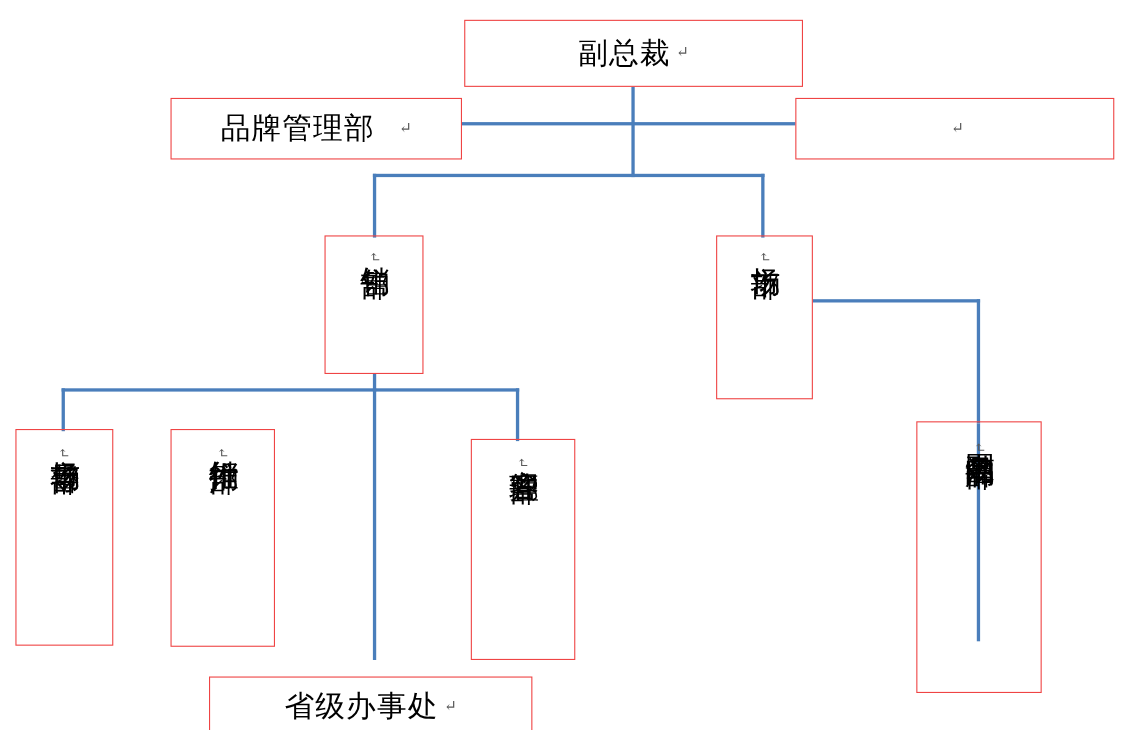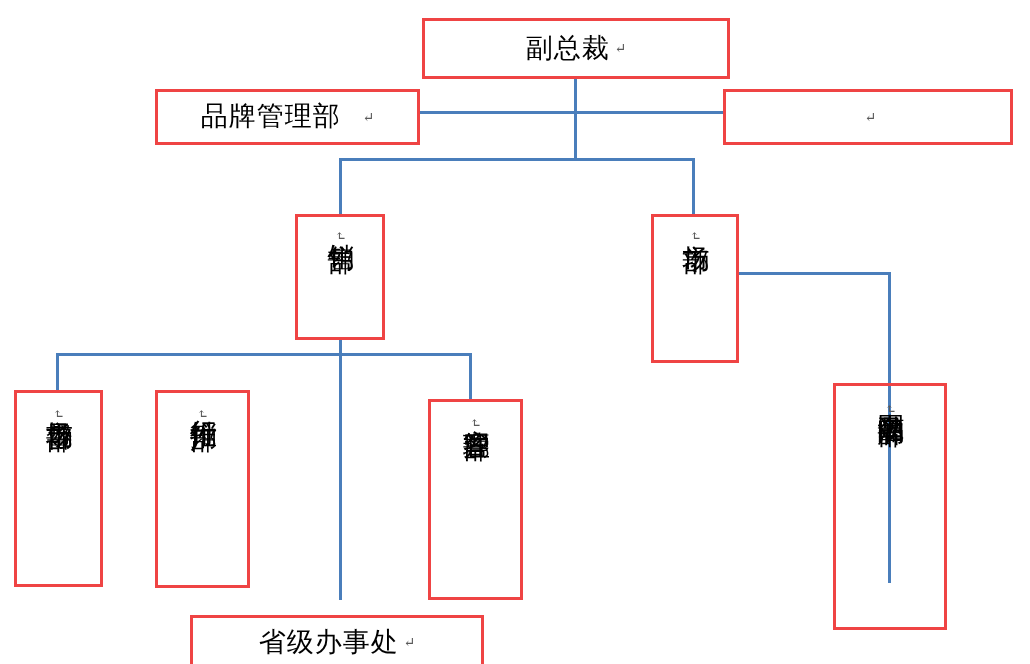--- a/index.html
+++ b/index.html
@@ -21,21 +21,21 @@
   .conn {
     position: absolute;
     background: #4A7EBB;
   }
   .conn-h { height: 3px; }
   .conn-v { width: 3px; }
 
   
   .box {
     position: absolute;
-    border: 3px solid #ef4444;
+    border: 1px solid #ef4444;
     background: transparent;
     box-sizing: border-box;
     color: #000000;
   }
   .box-h {
     display: flex;
     align-items: center;
     justify-content: center;
   }
   .box-h .label {

